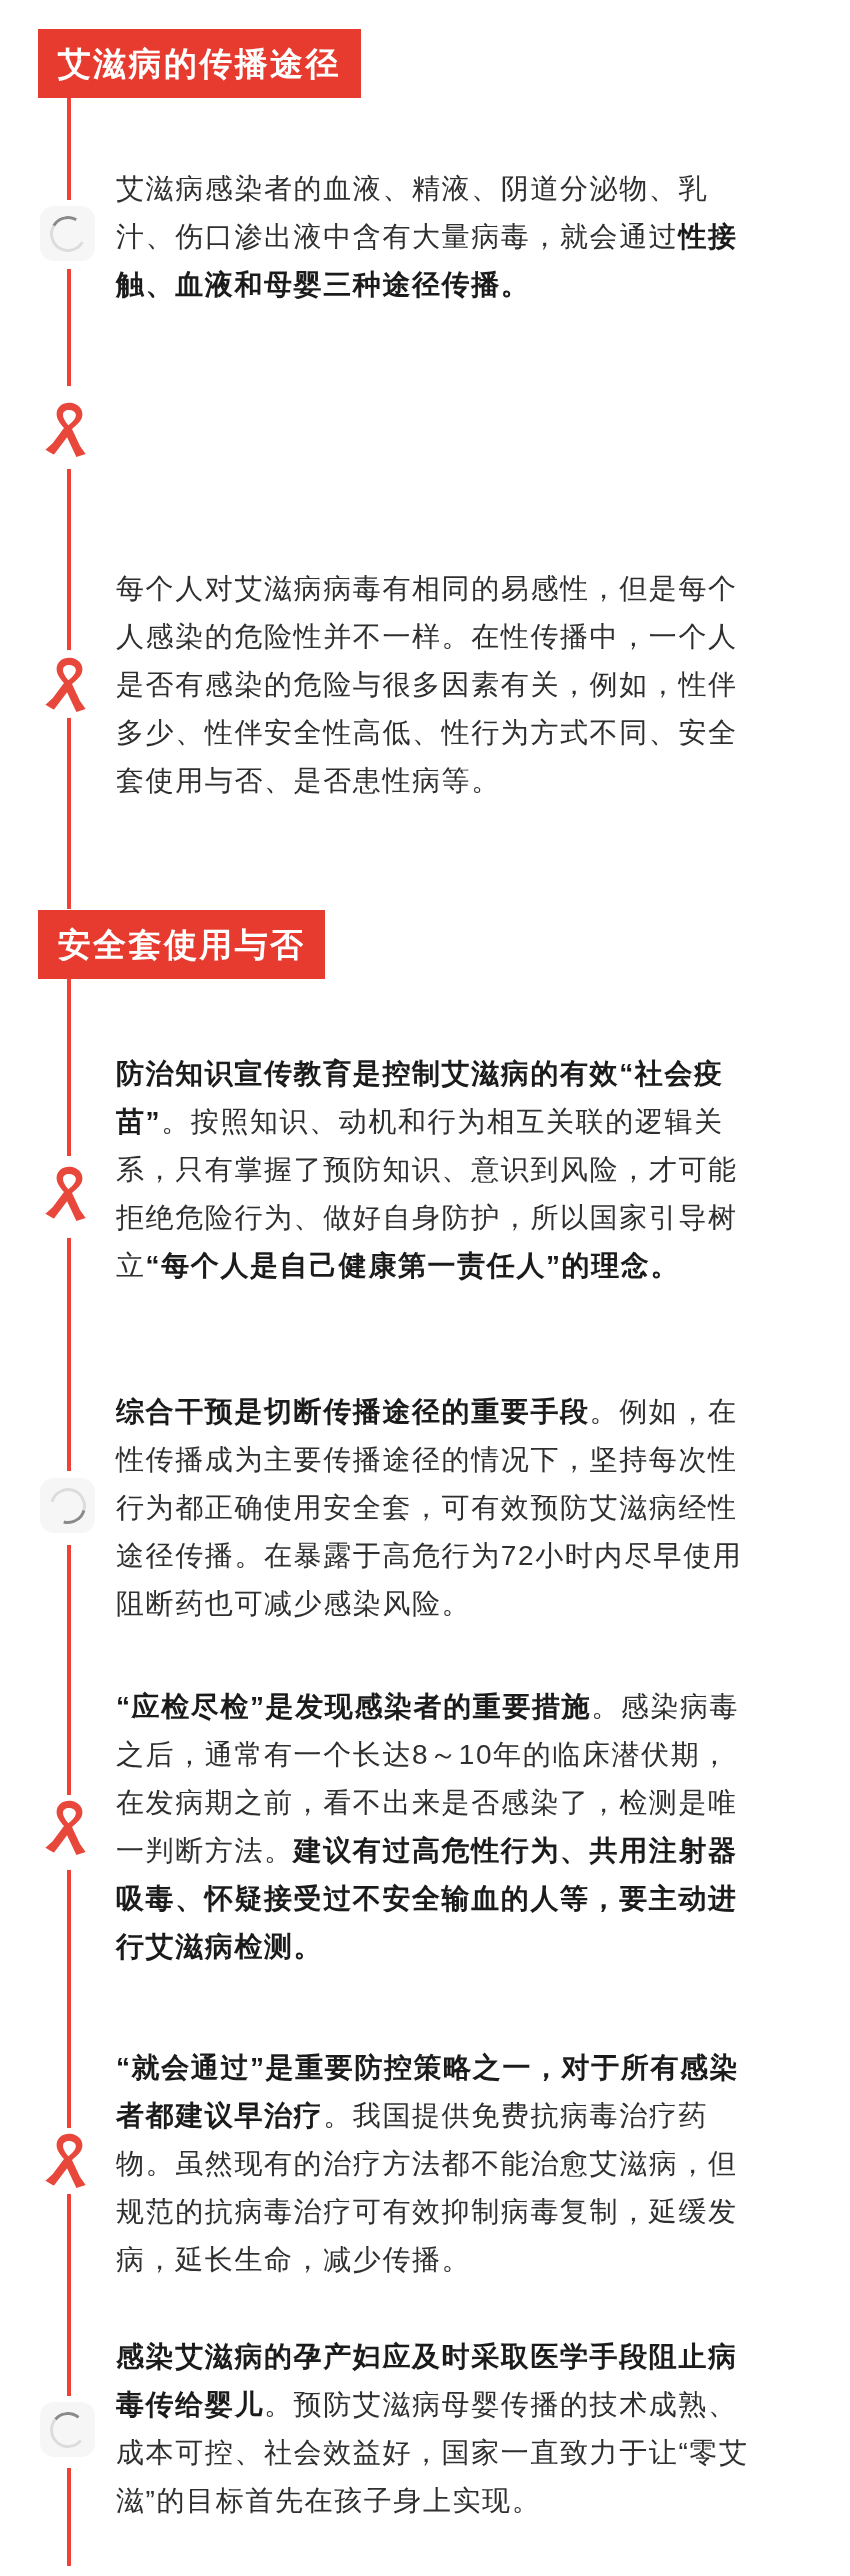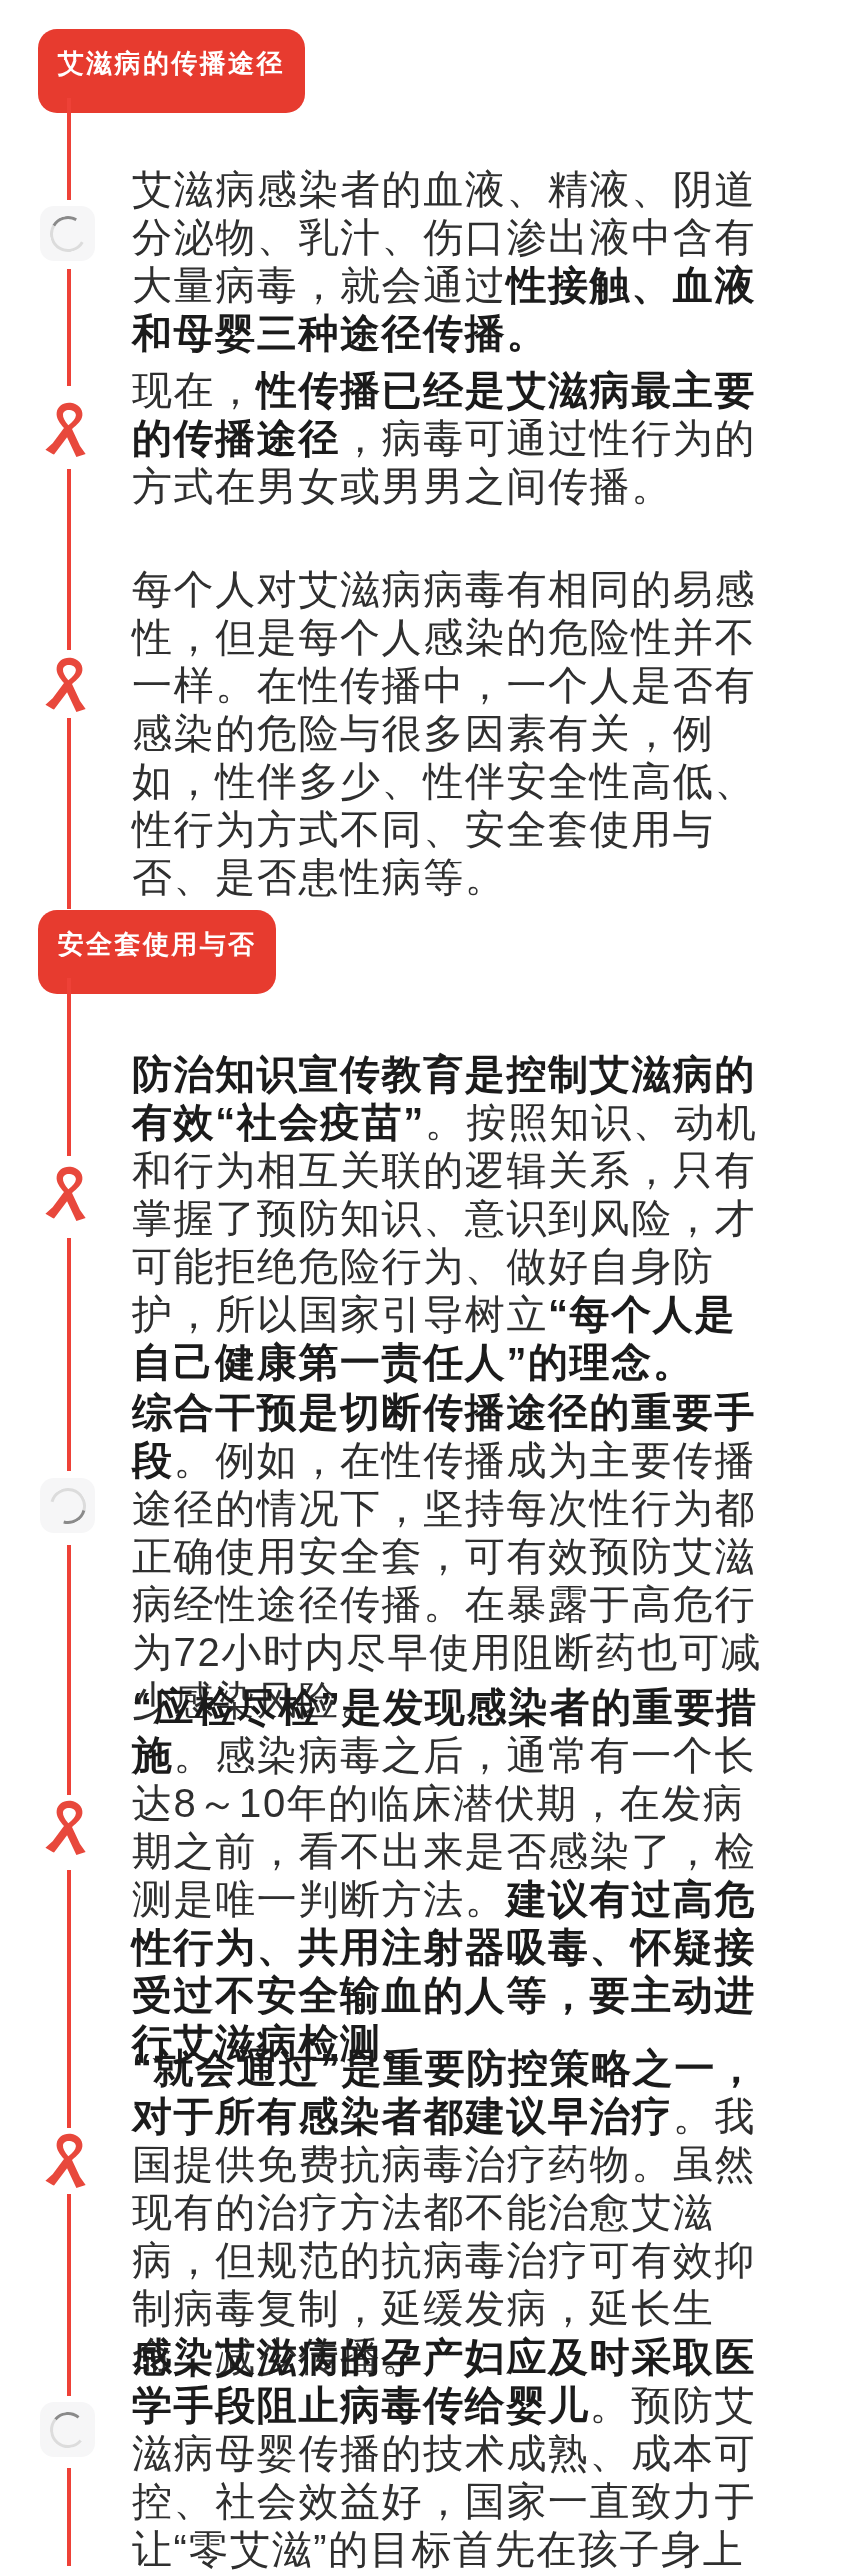--- a/index.html
+++ b/index.html
@@ -2,28 +2,28 @@
 <html style="--bg: #ffffff; --accent: #e73b2f; --line: #ee4137; --text: #2f2f2f;font-size:12.6px"><head>
 <meta charset="utf-8">
 <title>Document</title>
 <style>
   html,body { margin:0; padding:0; background:#ffffff; }
   .page {
     position:relative; width:851px; height:2576px; background:var(--bg,#fff);
     font-family:"Liberation Sans","DejaVu Sans",sans-serif; overflow:hidden;
   }
   .badge {
-    position:absolute; left:38px; height:84px; background:var(--accent,#e73b2f);
-    color:#ffffff; font-size:26px; font-weight:700; line-height:69px;
-    padding:0 19.7px; letter-spacing:2.4px; white-space:nowrap;border-radius:19px;
+    position:absolute; left:38px; height:69px; background:var(--accent,#e73b2f);
+    color:#ffffff; font-size:33px; font-weight:700; line-height:69px;
+    padding:0 19.7px; letter-spacing:2.4px; white-space:nowrap;
   }
   .seg { position:absolute; left:67px; width:3.9px; background:var(--line,#ee4137); }
   .para {
-    position:absolute; left:132px; width:634px;
-    font-size:40px; line-height:48px; letter-spacing:1.6px;
+    position:absolute; left:116px; width:634px;
+    font-size:28px; line-height:48px; letter-spacing:1.6px;
     color:var(--text,#2f2f2f); text-align:left;
   }
   .para .b { font-weight:700; color:#1b1b1b; }
   .icon-spinner {
     position:absolute; left:40px; width:55px; height:55px; border-radius:14px;
     background:#f6f6f7; display:flex; align-items:center; justify-content:center;
   }
   .icon-spinner .arc {
     width:30px; height:30px; border-radius:50%;
     border:3.9px solid #dcdcdc; border-top-color:#8a8a8a; border-right-color:transparent;
@@ -73,21 +73,20 @@
         <path fill-rule="evenodd" fill="#e8483c" d="M28 2 C37 2 44 8 44 16 C44 23 39 28 33 34 L45 54 L53 63 L42 68 L28 45 L14 68 L3 63 L11 54 L23 34 C17 28 12 23 12 16 C12 8 19 2 28 2 Z M28 11 C23 11 20 14 20 17 C20 21 23 25 28 30 C33 25 36 21 36 17 C36 14 33 11 28 11 Z"></path>
       </svg></div>
   <div class="icon-ribbon" style="top:1799px"><svg viewBox="0 0 56 68" xmlns="http://www.w3.org/2000/svg">
         <path fill-rule="evenodd" fill="#e8483c" d="M28 2 C37 2 44 8 44 16 C44 23 39 28 33 34 L45 54 L53 63 L42 68 L28 45 L14 68 L3 63 L11 54 L23 34 C17 28 12 23 12 16 C12 8 19 2 28 2 Z M28 11 C23 11 20 14 20 17 C20 21 23 25 28 30 C33 25 36 21 36 17 C36 14 33 11 28 11 Z"></path>
       </svg></div>
   <div class="icon-ribbon" style="top:2132px"><svg viewBox="0 0 56 68" xmlns="http://www.w3.org/2000/svg">
         <path fill-rule="evenodd" fill="#e8483c" d="M28 2 C37 2 44 8 44 16 C44 23 39 28 33 34 L45 54 L53 63 L42 68 L28 45 L14 68 L3 63 L11 54 L23 34 C17 28 12 23 12 16 C12 8 19 2 28 2 Z M28 11 C23 11 20 14 20 17 C20 21 23 25 28 30 C33 25 36 21 36 17 C36 14 33 11 28 11 Z"></path>
       </svg></div>
 
   <div class="para" style="top:165px"><span>艾滋病感染者的血液、精液、阴道分泌物、乳汁、伤口渗出液中含有大量病毒，就会通过</span><span class="b">性接触、血液和母婴三种途径传播。</span></div>
-  <div class="para" style="top:366px"><span>现在，</span><span class="b">性传播已经是艾滋病最主要的传播途径</span><span>，病毒可通过性行为的方式在男女或男男之间传播。</span></div>
   <div class="para" style="top:1050px"><span class="b">防治知识宣传教育是控制艾滋病的有效“社会疫苗”</span><span>。按照知识、动机和行为相互关联的逻辑关系，只有掌握了预防知识、意识到风险，才可能拒绝危险行为、做好自身防护，所以国家引导树立</span><span class="b">“每个人是自己健康第一责任人”的理念。</span></div>
   <div class="para" style="top:565px"><span>每个人对艾滋病病毒有相同的易感性，但是每个人感染的危险性并不一样。在性传播中，一个人是否有感染的危险与很多因素有关，例如，性伴多少、性伴安全性高低、性行为方式不同、安全套使用与否、是否患性病等。</span></div>
   <div class="para" style="top:1388px"><span class="b">综合干预是切断传播途径的重要手段</span><span>。例如，在性传播成为主要传播途径的情况下，坚持每次性行为都正确使用安全套，可有效预防艾滋病经性途径传播。在暴露于高危行为72小时内尽早使用阻断药也可减少感染风险。</span></div>
   <div class="para" style="top:1683px"><span class="b">“应检尽检”是发现感染者的重要措施</span><span>。感染病毒之后，通常有一个长达8～10年的临床潜伏期，在发病期之前，看不出来是否感染了，检测是唯一判断方法。</span><span class="b">建议有过高危性行为、共用注射器吸毒、怀疑接受过不安全输血的人等，要主动进行艾滋病检测。</span></div>
   <div class="para" style="top:2044px"><span class="b">“就会通过”是重要防控策略之一，对于所有感染者都建议早治疗</span><span>。我国提供免费抗病毒治疗药物。虽然现有的治疗方法都不能治愈艾滋病，但规范的抗病毒治疗可有效抑制病毒复制，延缓发病，延长生命，减少传播。</span></div>
   <div class="para" style="top:2333px"><span class="b">感染艾滋病的孕产妇应及时采取医学手段阻止病毒传给婴儿</span><span>。预防艾滋病母婴传播的技术成熟、成本可控、社会效益好，国家一直致力于让“零艾滋”的目标首先在孩子身上实现。</span></div>
 
 </div>
 
 

